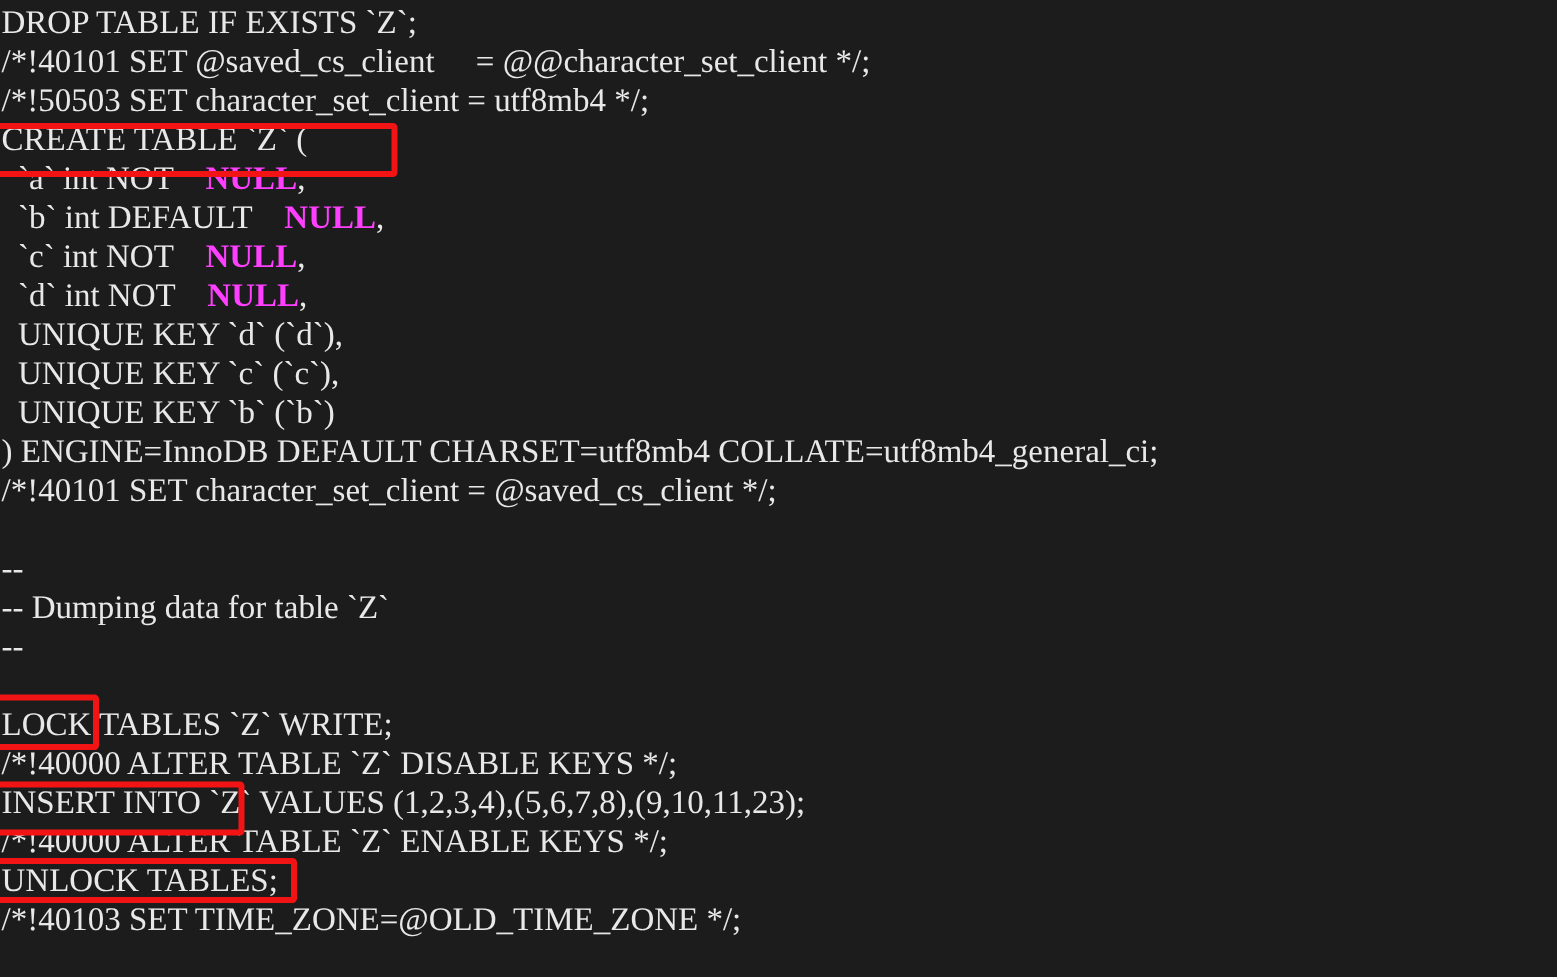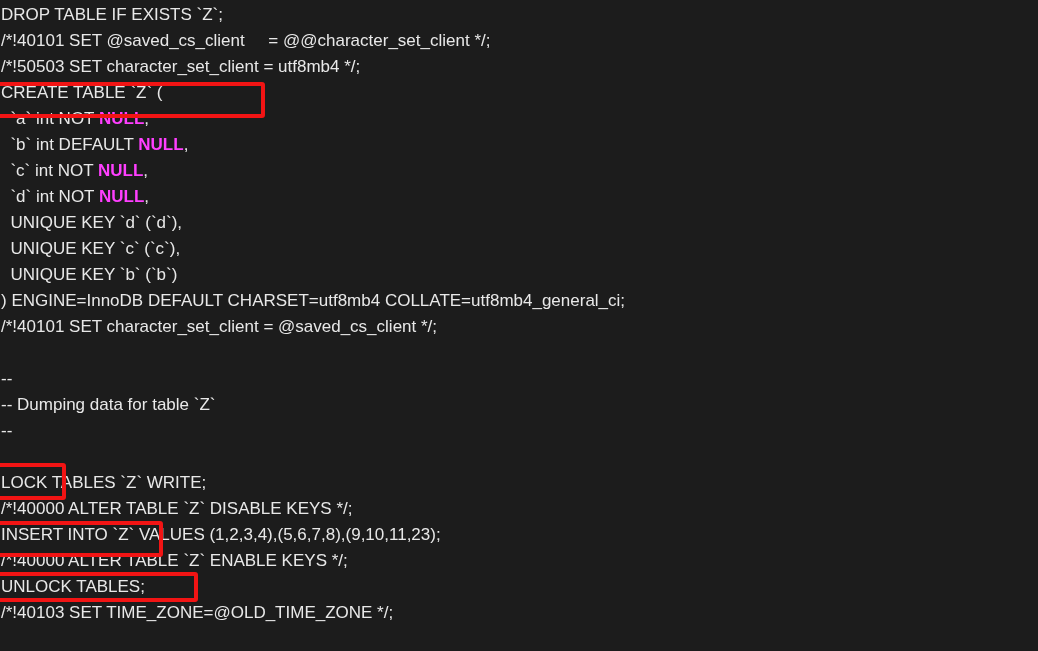--- a/index.html
+++ b/index.html
@@ -24,30 +24,31 @@
     left: 0;
     top: 2px;
     width: 1038px;
     white-space: pre;
   }
   .code-line {
     height: 26px;
     line-height: 26px;
     white-space: pre;
     color: #e8e8e8;
-    font-family: Liberation Sans, sans-serif;
-    font-size: 17px;
+    font-family: Liberation Serif, serif;
+    font-size: 22px;
     padding-left: 1px;
   }
   .code-line.blank {
     color: transparent;
   }
   .tok-null {
     color: #ff3fff;
     font-weight: bold;
+    margin-left: 16px;
   }
   .annot-layer {
     position: absolute;
     left: 0;
     top: 0;
     width: 1038px;
     height: 651px;
     pointer-events: none;
   }
   .annot-box {

